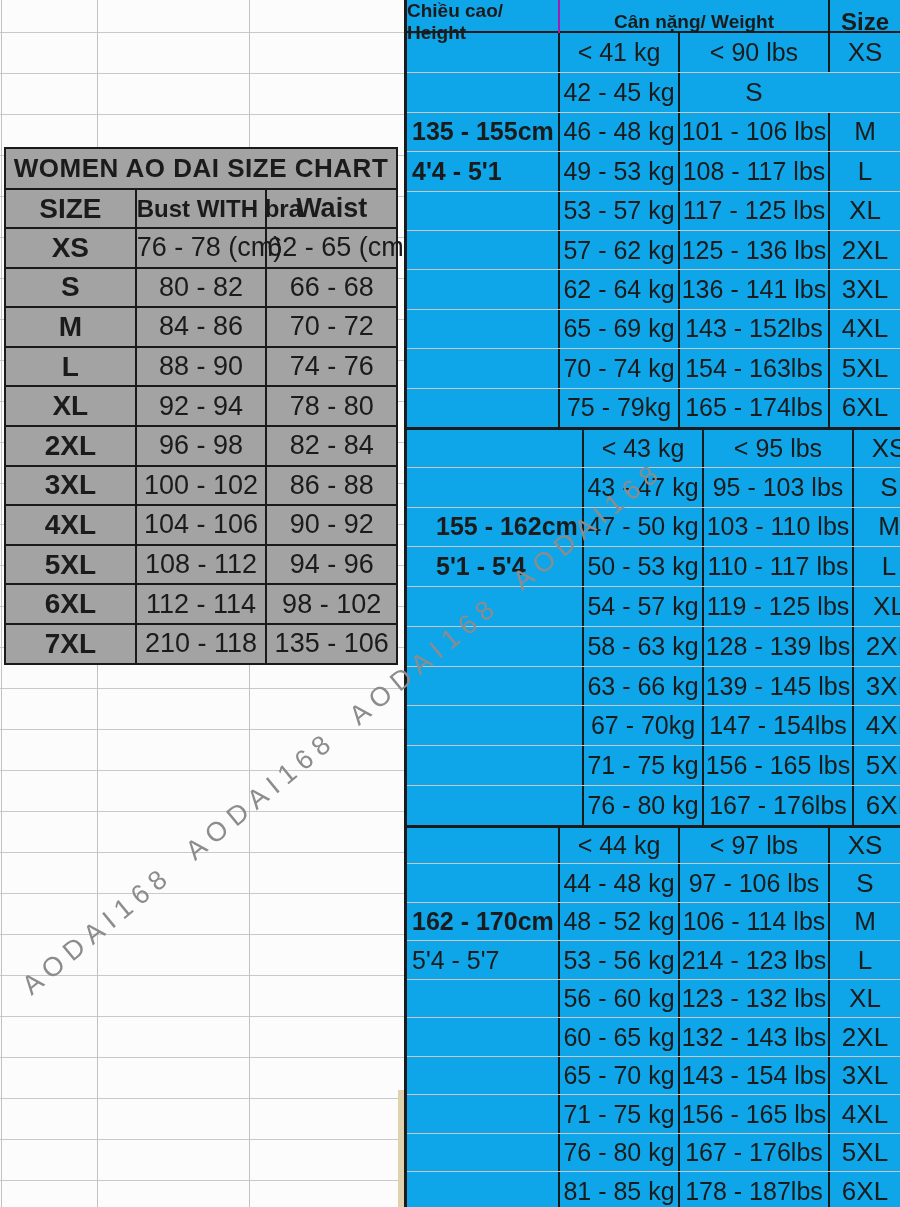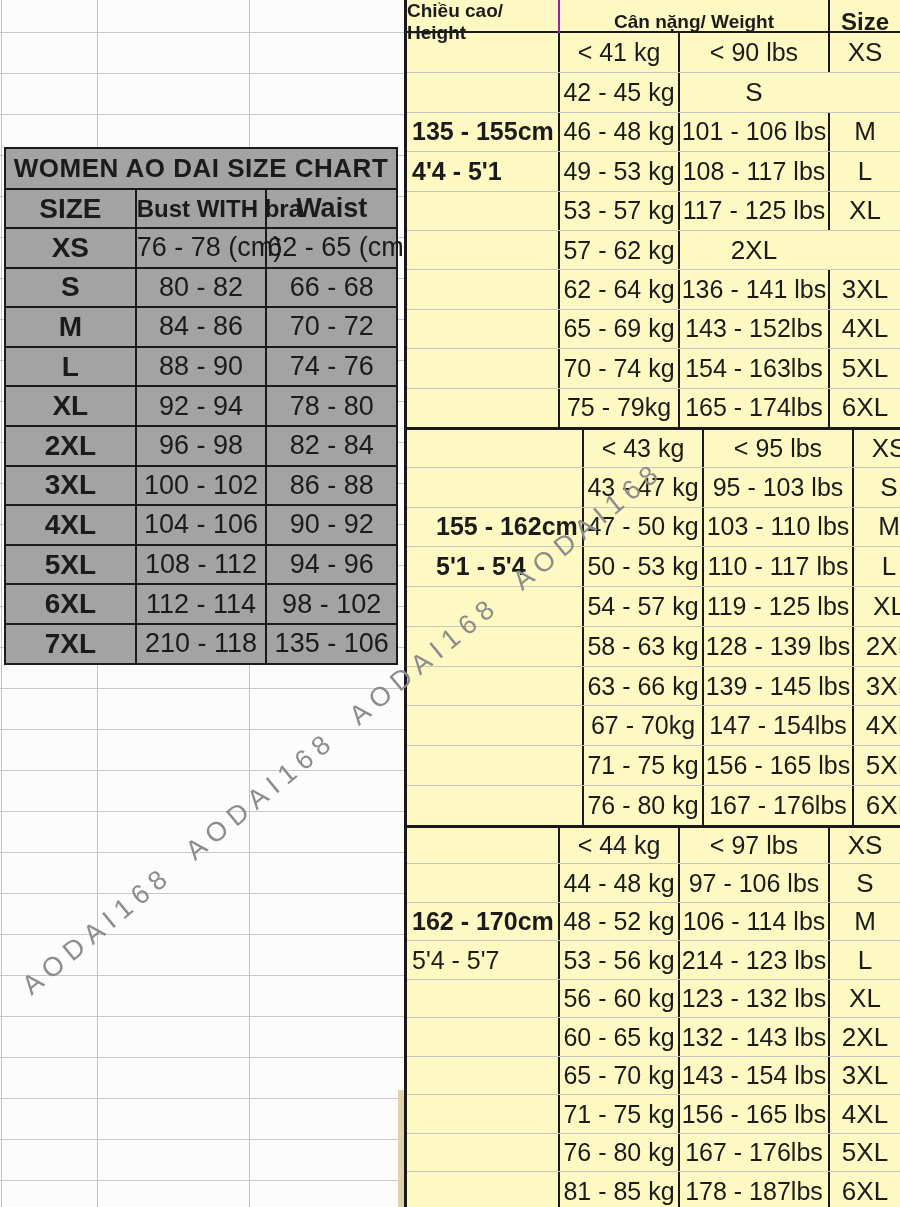--- a/index.html
+++ b/index.html
@@ -27,21 +27,21 @@
   .women-table .title-cell{height:39px;font-weight:bold;font-size:26px;letter-spacing:0.5px;}
   .women-table .head-row th{height:37px;}
   .th-size{font-size:28px;font-weight:bold;width:90px;}
   .th-bust{font-size:24px;font-weight:bold;width:152px;}
   .th-waist{font-size:27px;font-weight:bold;width:148px;}
   .women-table tbody td{height:37.6px;font-size:27px;}
   .women-table tbody td.size-col{font-weight:bold;font-size:28px;}
   
   .right-table{
     position:absolute;left:404px;top:0;width:496px;height:1207px;
-    border-left:3px solid #1a1a1a;background:#fef9c3;box-sizing:border-box;
+    border-left:3px solid #1a1a1a;background:#0ea5e9;box-sizing:border-box;
   }
   .r-header{
     display:grid;grid-template-columns:151px 270px 72px;height:33px;
     border-bottom:2px solid #1a1a1a;box-sizing:border-box;
   }
   .r-header .hh{display:flex;align-items:center;justify-content:center;font-weight:bold;box-sizing:border-box;}
   .hh-height{font-size:19px;}
   .hh-weight{font-size:19px;border-left:2px solid #a21caf;}
   .hh-size{font-size:24px;border-left:2px solid #1a1a1a;}
   .rrow{
@@ -180,20 +180,21 @@
         </div>
         <div class="rrow s0">
           <div class="hcell"></div>
           <div class="dcell kg">53 - 57 kg</div>
           <div class="dcell lbs">117 - 125 lbs</div>
           <div class="dcell size">XL</div>
         </div>
         <div class="rrow s0">
           <div class="hcell"></div>
           <div class="dcell kg">57 - 62 kg</div>
+          <div class="dcell lbs">125 - 136 lbs</div>
           <div class="dcell size">2XL</div>
         </div>
         <div class="rrow s0">
           <div class="hcell"></div>
           <div class="dcell kg">62 - 64 kg</div>
           <div class="dcell lbs">136 - 141 lbs</div>
           <div class="dcell size">3XL</div>
         </div>
         <div class="rrow s0">
           <div class="hcell"></div>

